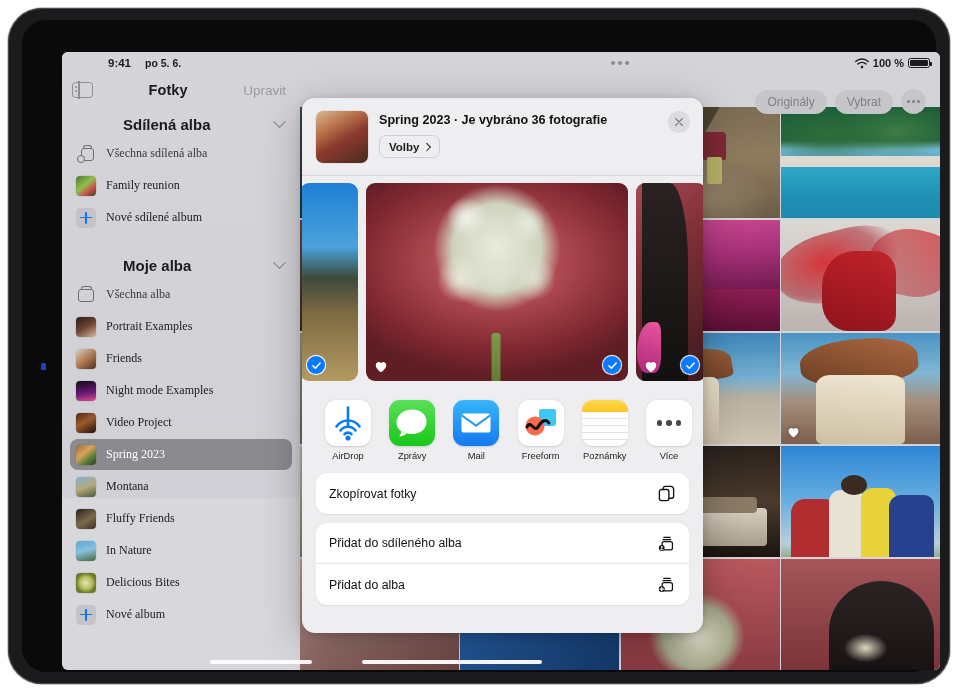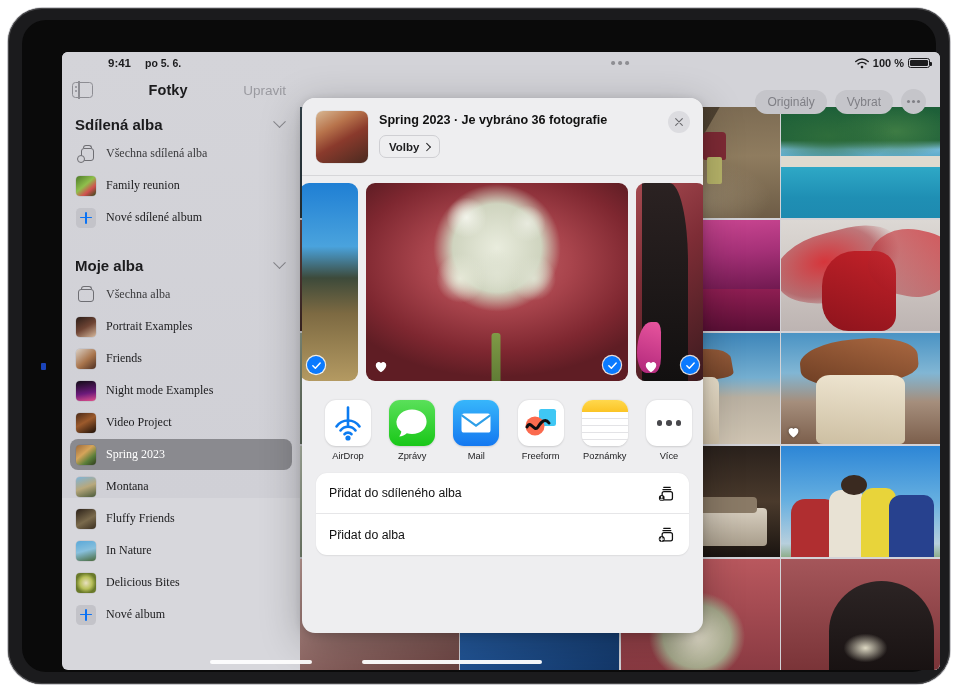--- a/index.html
+++ b/index.html
@@ -93,21 +93,21 @@
     flex: 1; text-align: center; font-size: 14.5px; font-weight: bold;
     color: #1b1b1d; letter-spacing: .1px;
   }
   .sb-edit { font-size: 13.5px; color: #9a9aa0; }
 
   .sec-header {
     display: flex; align-items: center; justify-content: space-between;
     padding: 8px 16px 4px 13px; margin-top: 16px;
   }
   .sec-header:first-of-type { margin-top: 20px; }
-  .sec-title { font-size: 15px; font-weight: bold; color: #1b1b1d; }
+  .sec-title { font-size: 15px; font-weight: bold; color: #1b1b1d; margin-left: 48px; }
   .chev-d {
     width: 9px; height: 9px; border-right: 1.7px solid #86868b;
     border-bottom: 1.7px solid #86868b; transform: rotate(45deg) translate(-2px,-2px);
   }
 
   .nav-item {
     display: flex; align-items: center; gap: 10px;
     height: 31px; margin: 1px 8px; padding: 0 6px;
     border-radius: 8px;
   }
@@ -633,20 +633,29 @@
               <div class="app-ic" style="background:#fff;display:flex;align-items:center;justify-content:center;gap:4px;">
                 <span style="width:5.5px;height:5.5px;border-radius:50%;background:#48484c;"></span>
                 <span style="width:5.5px;height:5.5px;border-radius:50%;background:#48484c;"></span>
                 <span style="width:5.5px;height:5.5px;border-radius:50%;background:#48484c;"></span>
               </div>
               <div class="app-lbl">Více</div>
             </div>
           </div>
 
           <div class="actions">
+            <div class="acard">
+              <div class="arow">
+                <span class="arow-lbl">Zkopírovat fotky</span>
+                <svg class="arow-ic" viewBox="0 0 24 24">
+                  <rect x="3" y="7" width="12" height="14" rx="2.6" fill="none" stroke="#111" stroke-width="1.7"></rect>
+                  <path d="M8 7V5.6A2.6 2.6 0 0 1 10.6 3h6.8A3.6 3.6 0 0 1 21 6.6v8.8A2.6 2.6 0 0 1 18.4 18H15" fill="none" stroke="#111" stroke-width="1.7"></path>
+                </svg>
+              </div>
+            </div>
 
             <div class="acard">
               <div class="arow">
                 <span class="arow-lbl">Přidat do sdíleného alba</span>
                 <svg class="arow-ic" viewBox="0 0 24 24">
                   <path d="M8.5 4.2h8.2" stroke="#111" stroke-width="1.6" stroke-linecap="round"></path>
                   <path d="M7.5 7h10" stroke="#111" stroke-width="1.6" stroke-linecap="round"></path>
                   <rect x="6.5" y="9.6" width="13" height="10.5" rx="2.4" fill="none" stroke="#111" stroke-width="1.6"></rect>
                   <circle cx="6" cy="17.6" r="3.6" fill="#111"></circle>
                   <circle cx="6" cy="16.4" r="1.2" fill="#fff"></circle>

